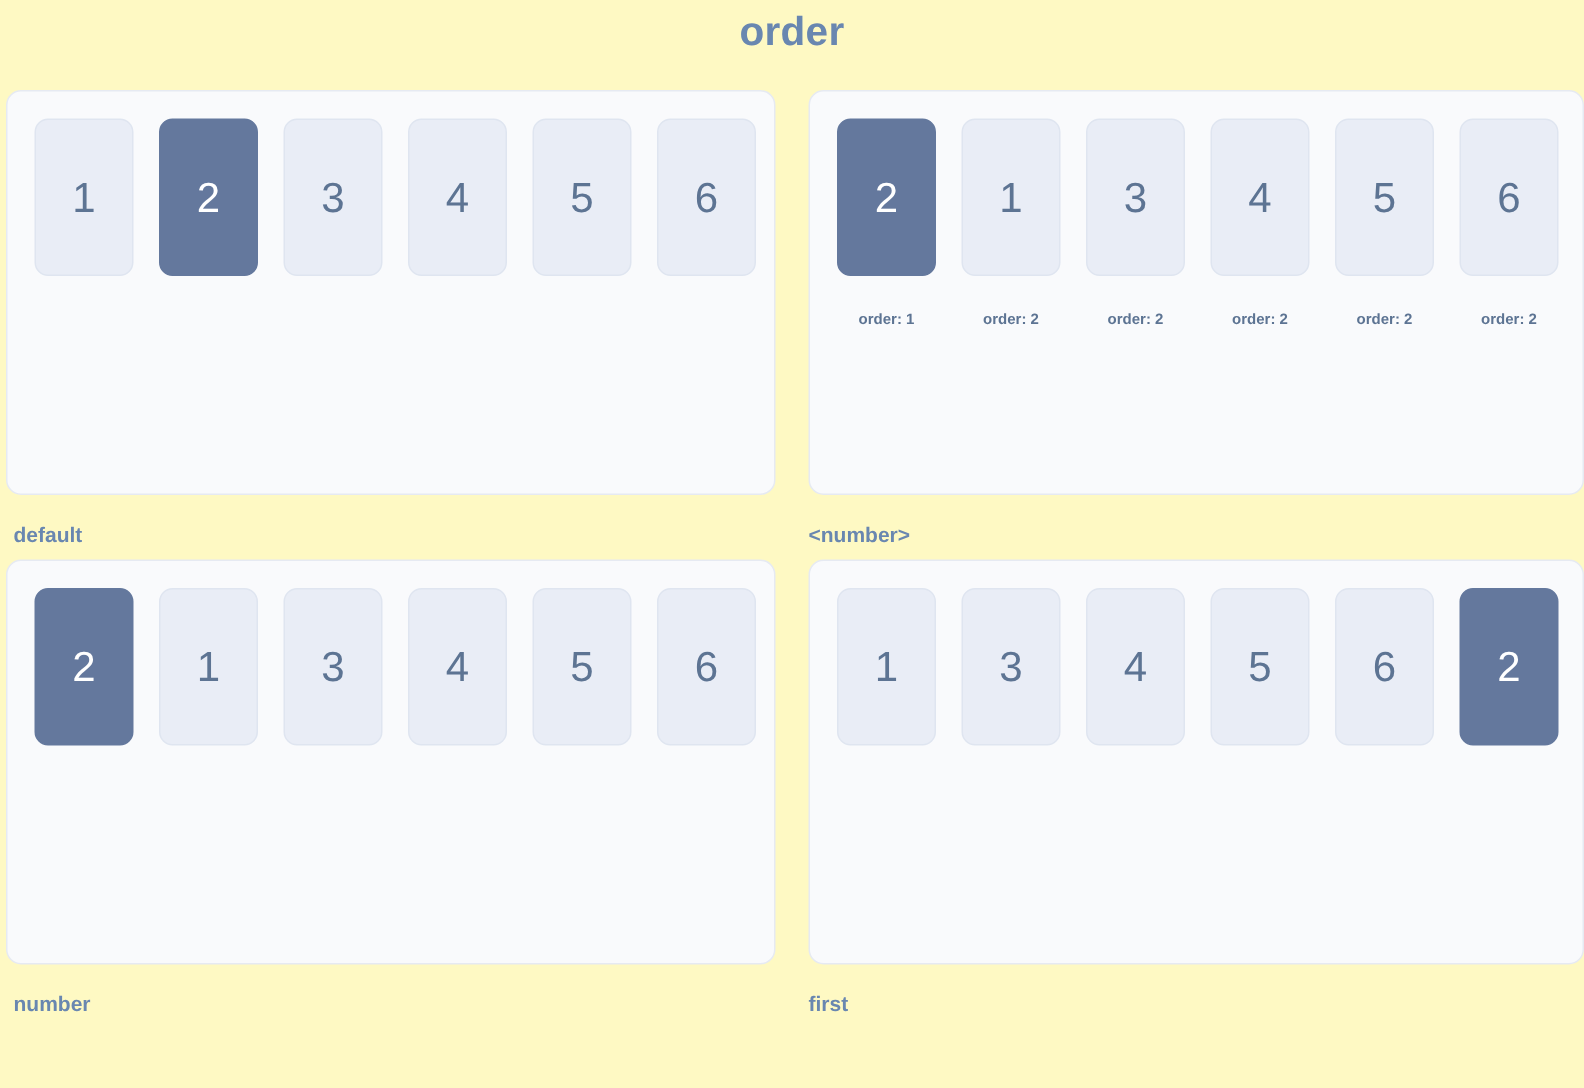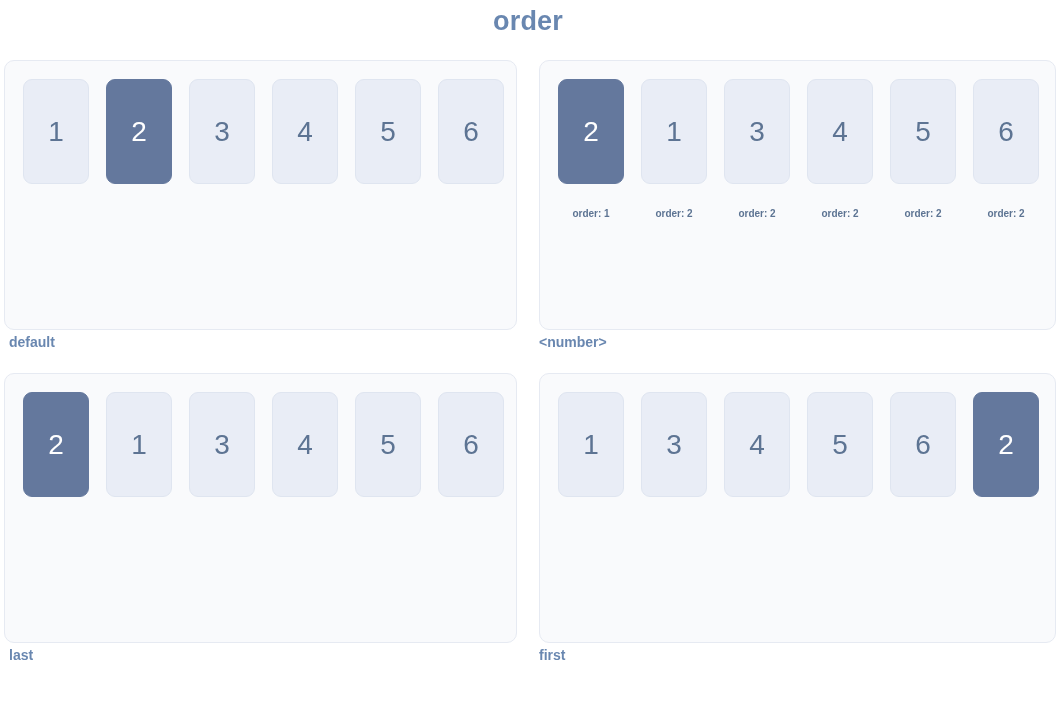--- a/index.html
+++ b/index.html
@@ -9,21 +9,21 @@
     width: 1056px;
     height: 725px;
     overflow: hidden;
     font-family: "Liberation Sans", "DejaVu Sans", sans-serif;
   }
 
   #root {
     position: relative;
     width: 1056px;
     height: 725px;
-    background: #ffffff;
+    background: #fef9c3;
   }
 
   
   .page-title {
     position: absolute;
     top: 4px;
     left: 0;
     width: 1056px;
     text-align: center;
     font-size: 27px;
@@ -105,21 +105,21 @@
     font-size: 10px;
     font-weight: bold;
     color: #5d7493;
     white-space: nowrap;
     align-self: center;
   }
 
   .cell-label {
     position: absolute;
     left: 5px;
-    bottom: 23px;
+    bottom: 9px;
     font-size: 14px;
     font-weight: bold;
     color: #6987b0;
     white-space: nowrap;
   }
   .cell-right .cell-label { left: 0px; }
 </style>
 </head>
 <body>
 
@@ -203,21 +203,21 @@
             <div class="box">4</div>
           </div>
           <div class="item-wrap">
             <div class="box">5</div>
           </div>
           <div class="item-wrap">
             <div class="box">6</div>
           </div>
         </div>
       </div>
-      <div class="cell-label">last</div>
+      <div class="cell-label">number</div>
     </div>
 
     <div class="cell cell-right">
       <div class="card">
         <div class="card-inner">
           <div class="item-wrap">
             <div class="box">1</div>
           </div>
           <div class="item-wrap">
             <div class="box">3</div>

